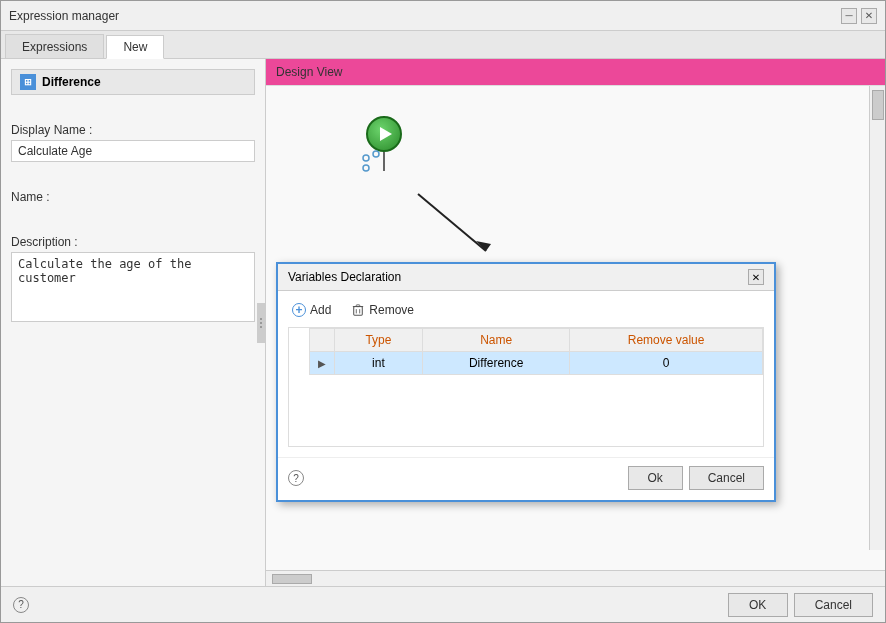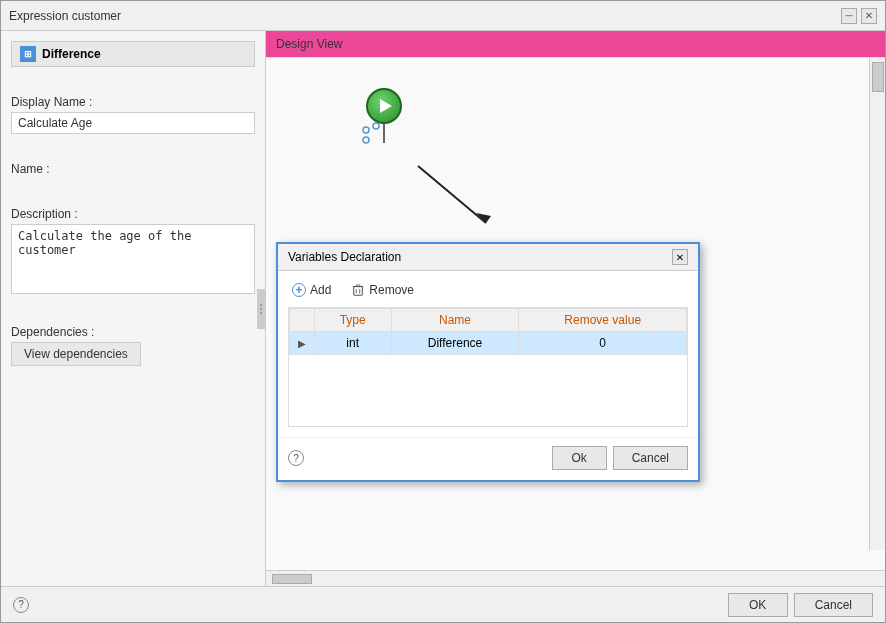--- a/index.html
+++ b/index.html
@@ -354,23 +354,23 @@
       border: 1px solid #aaa;
       background: #e8e8e8;
       cursor: pointer;
       font-size: 12px;
       color: #333;
       min-width: 60px;
     }
 
     .dialog {
       position: absolute;
-      top: 184px;
+      top: 176px;
       left: 10px;
-      width: 424px;
+      width: 500px;
       background: white;
       border: 2px solid #4a90d9;
       box-shadow: 3px 3px 8px rgba(0,0,0,0.3);
       pointer-events: all;
     }
 
     .dialog-title-bar {
       background: #f0f0f0;
       border-bottom: 1px solid #ccc;
       padding: 5px 10px;
@@ -470,20 +470,21 @@
 
     .row-arrow {
       width: 10px;
       color: #555;
       font-size: 10px;
     }
 
     .table-area {
       min-height: 120px;
       border: 1px solid #ddd;
+      padding-left: 20px;
     }
 
     .dialog-footer {
       display: flex;
       justify-content: space-between;
       align-items: center;
       padding: 8px 10px 10px;
       border-top: 1px solid #eee;
     }
 
@@ -515,28 +516,36 @@
       cursor: pointer;
     }
   </style>
 </head>
 <body>
 
 <div class="window">
 
   <div class="title-bar">
     <div class="title-bar-left">
-      <span>Expression customer</span>
+      <span>Expression manager</span>
     </div>
     <div class="title-bar-controls">
       <div class="title-btn">─</div>
       <div class="title-btn">✕</div>
     </div>
   </div>
 
+  <div class="tab-bar">
+    <div class="tab">
+      <span>Expressions</span>
+    </div>
+    <div class="tab active">
+      <span>New</span>
+    </div>
+  </div>
 
   <div class="main-content">
 
     <div class="left-panel">
 
       <div class="properties-header">
         <span class="prop-icon">⊞</span>
         <span>Difference</span>
       </div>
 
@@ -548,24 +557,20 @@
       <div>
         <div class="field-label">Name :</div>
       </div>
 
       <div>
         <div class="field-label">Description :</div>
         <textarea class="field-textarea" style="">Calculate the age of the customer</textarea>
       </div>
 
 
-      <div>
-        <div class="field-label">Dependencies :</div>
-        <button class="view-dep-btn">View dependencies</button>
-      </div>
 
       <div class="resize-handle">
         <div class="resize-dot"></div>
         <div class="resize-dot"></div>
         <div class="resize-dot"></div>
       </div>
     </div>
 
     <div class="right-panel">
       <div class="design-view-header">Design View</div>

